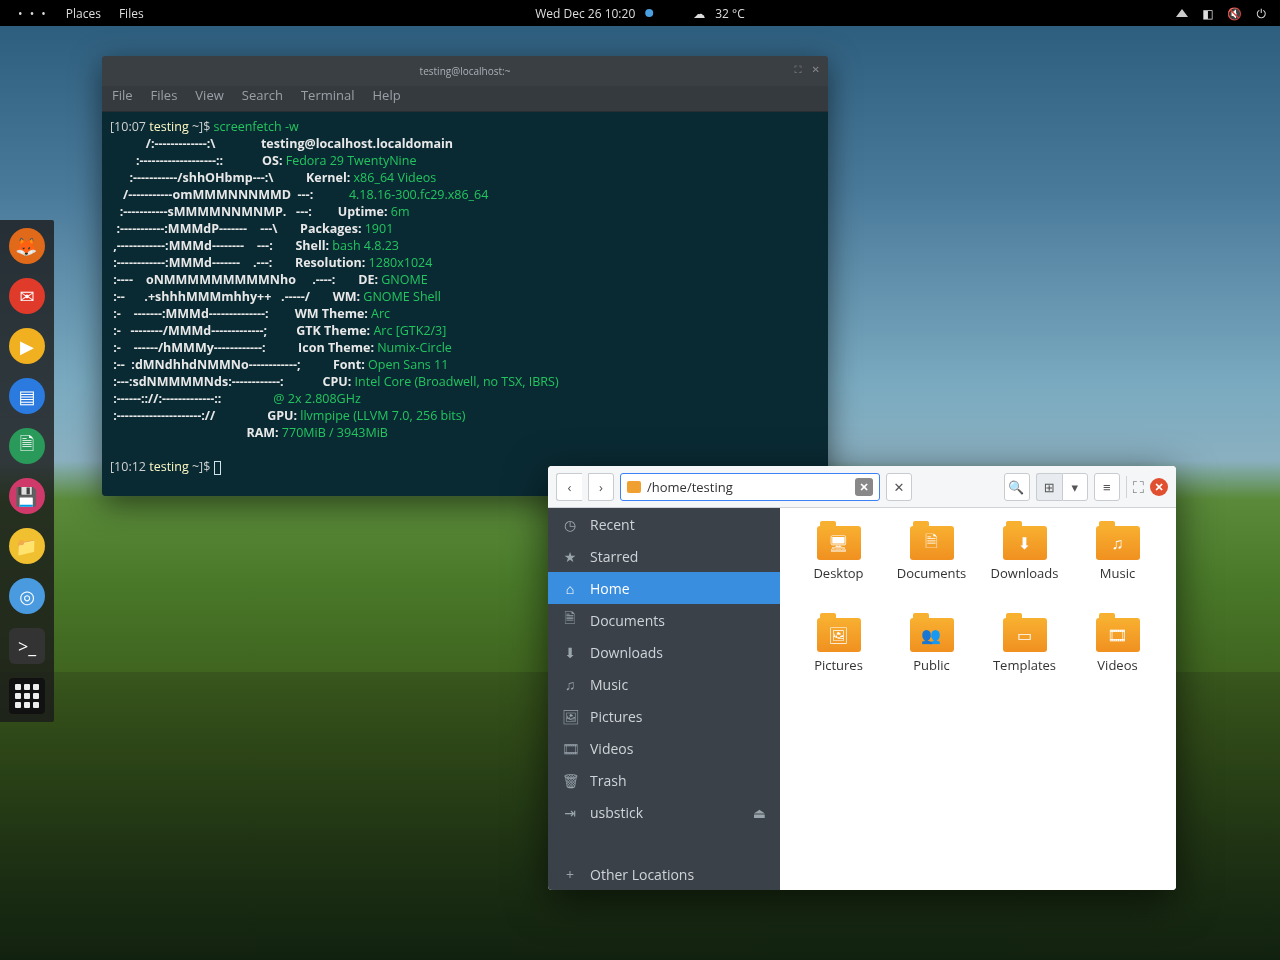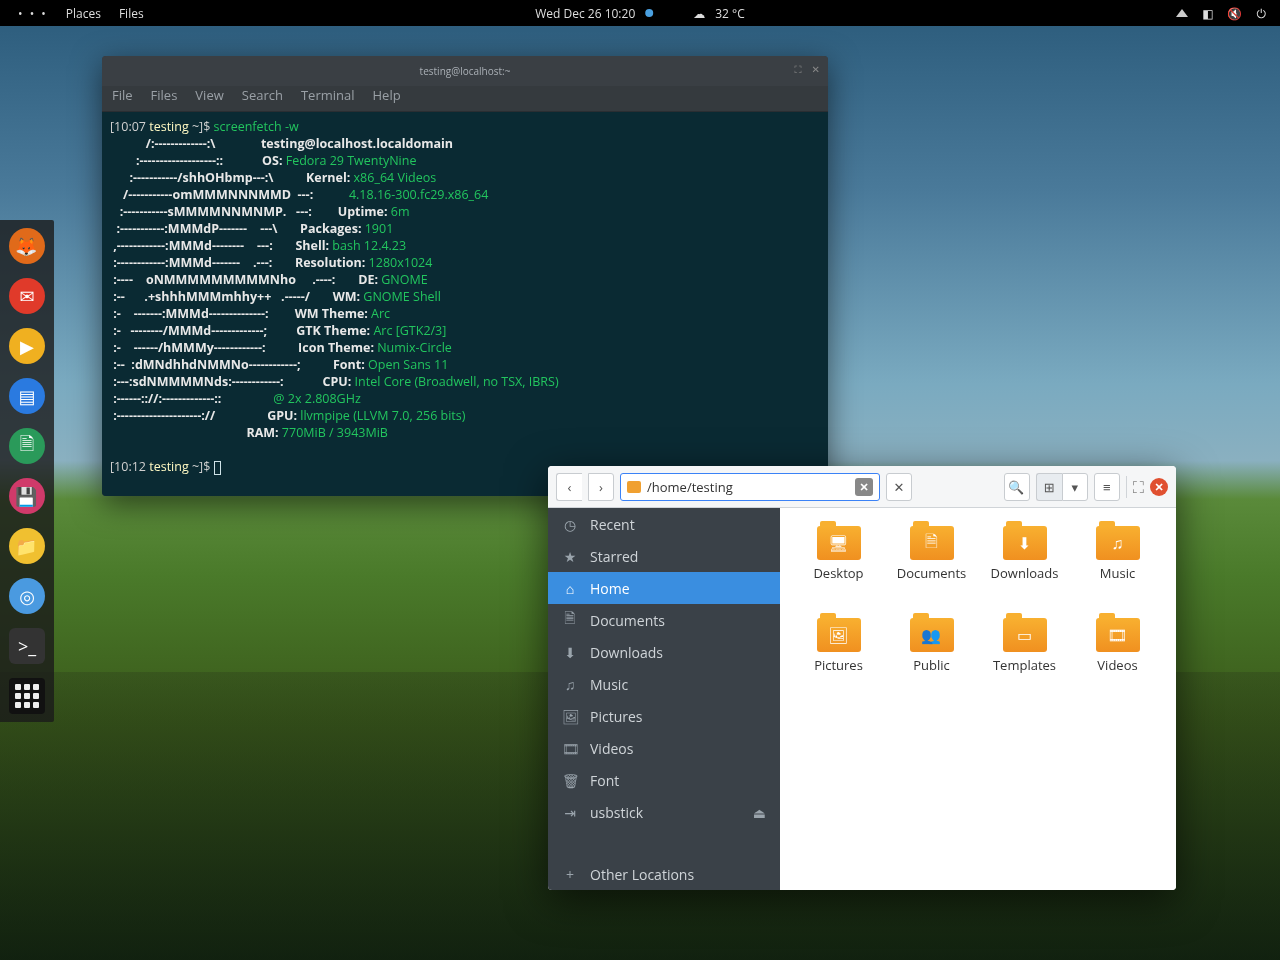--- a/index.html
+++ b/index.html
@@ -130,21 +130,21 @@
       <span>Terminal</span>
       <span>Help</span>
     </div>
   <div class="term-body" id="term-body"><span class="ts">[10:07 </span><span class="usr">testing</span><span class="ts"> ~]$ </span><span class="val">screenfetch -w</span>
 <span class="art">           /:-------------:\              </span><span class="host">testing@localhost.localdomain</span>
 <span class="art">        :-------------------::            </span><span class="lbl">OS:</span><span class="val"> Fedora 29 TwentyNine</span>
 <span class="art">      :-----------/shhOHbmp---:\          </span><span class="lbl">Kernel:</span><span class="val"> x86_64 Videos</span>
 <span class="art">    /-----------omMMMNNNMMD  ---:         </span><span class="val">  4.18.16-300.fc29.x86_64</span>
 <span class="art">   :-----------sMMMMNNMNMP.   ---:        </span><span class="lbl">Uptime:</span><span class="val"> 6m</span>
 <span class="art">  :-----------:MMMdP-------    ---\       </span><span class="lbl">Packages:</span><span class="val"> 1901</span>
-<span class="art"> ,------------:MMMd--------    ---:       </span><span class="lbl">Shell:</span><span class="val"> bash 12.4.23</span>
+<span class="art"> ,------------:MMMd--------    ---:       </span><span class="lbl">Shell:</span><span class="val"> bash 4.8.23</span>
 <span class="art"> :------------:MMMd-------    .---:       </span><span class="lbl">Resolution:</span><span class="val"> 1280x1024</span>
 <span class="art"> :----    oNMMMMMMMMMNho     .----:       </span><span class="lbl">DE:</span><span class="val"> GNOME</span>
 <span class="art"> :--      .+shhhMMMmhhy++   .-----/       </span><span class="lbl">WM:</span><span class="val"> GNOME Shell</span>
 <span class="art"> :-    -------:MMMd--------------:        </span><span class="lbl">WM Theme:</span><span class="val"> Arc</span>
 <span class="art"> :-   --------/MMMd-------------;         </span><span class="lbl">GTK Theme:</span><span class="val"> Arc [GTK2/3]</span>
 <span class="art"> :-    ------/hMMMy------------:          </span><span class="lbl">Icon Theme:</span><span class="val"> Numix-Circle</span>
 <span class="art"> :--  :dMNdhhdNMMNo------------;          </span><span class="lbl">Font:</span><span class="val"> Open Sans 11</span>
 <span class="art"> :---:sdNMMMMNds:------------:            </span><span class="lbl">CPU:</span><span class="val"> Intel Core (Broadwell, no TSX, IBRS)</span>
 <span class="art"> :------:://:-------------::              </span><span class="val">  @ 2x 2.808GHz</span>
 <span class="art"> :---------------------://                </span><span class="lbl">GPU:</span><span class="val"> llvmpipe (LLVM 7.0, 256 bits)</span>
@@ -203,21 +203,21 @@
         <div class="side-item">
           <span class="ic">🖼</span>
           <span>Pictures</span>
         </div>
         <div class="side-item">
           <span class="ic">🎞</span>
           <span>Videos</span>
         </div>
         <div class="side-item">
           <span class="ic">🗑</span>
-          <span>Font</span>
+          <span>Trash</span>
         </div>
         <div class="side-item">
           <span class="ic">⇥</span>
           <span>usbstick</span>
           <span class="side-eject">⏏</span>
         </div>
         <div style="flex: 1 1 0%;"></div>
         <div class="side-item">
           <span class="ic">+</span>
           <span>Other Locations</span>

